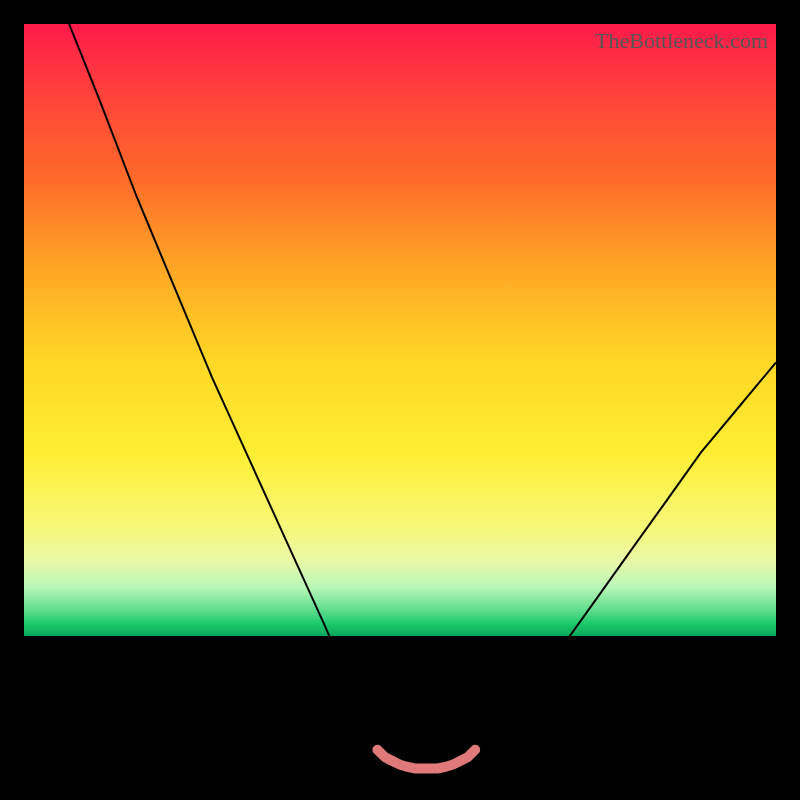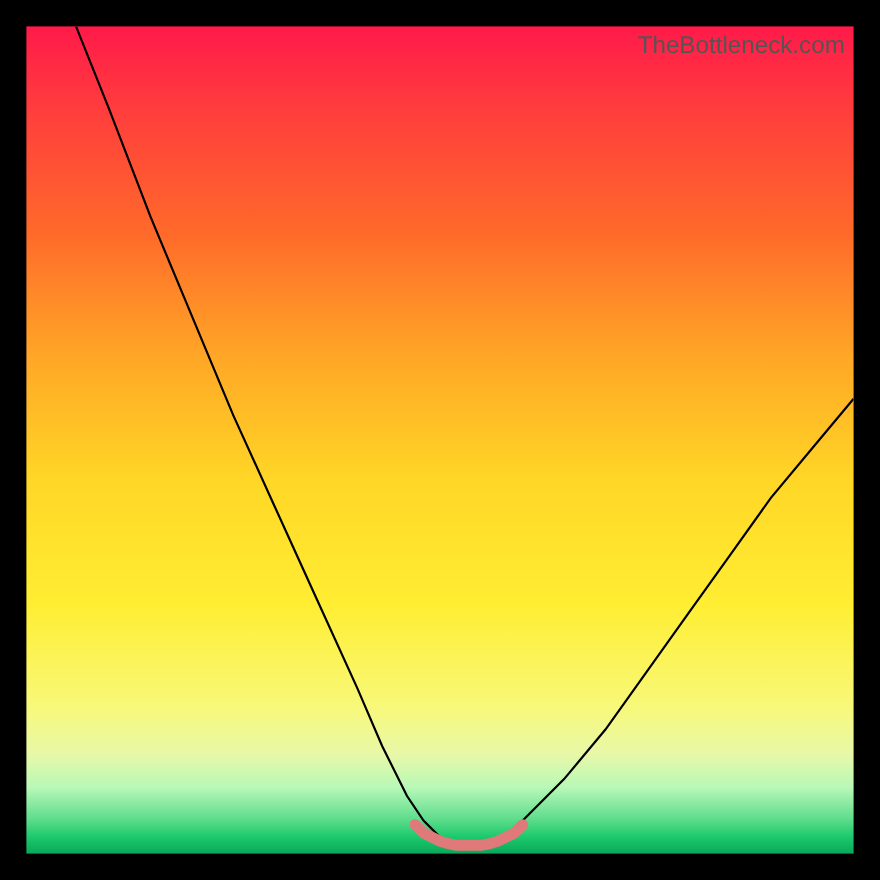--- a/index.html
+++ b/index.html
@@ -8,35 +8,36 @@
     height: 800px;
     background: #000;
     position: relative;
     font-family: Arial, sans-serif;
   }
   .plot-area {
     position: absolute;
     left: 24px;
     top: 24px;
     width: 752px;
-    height: 752px;
+    height: 612px;
     background: linear-gradient(to bottom,
       #ff1a4a 0%,
       #ff3d3d 10%,
       #ff6a2a 25%,
       #ffa726 40%,
       #ffd726 55%,
       #ffee33 70%,
       #f8f878 82%,
       #e8f8a8 88%,
       #b8f8b8 92%,
       #5adb8a 96%,
       #1bc96b 98%,
       #0aa85a 100%
     );
+    font-family: Liberation Serif, serif;
   }
   .watermark {
     position: absolute;
     top: 4px;
     right: 8px;
     color: #555;
     font-size: 22px;
     font-weight: 500;
     z-index: 10;
   }

